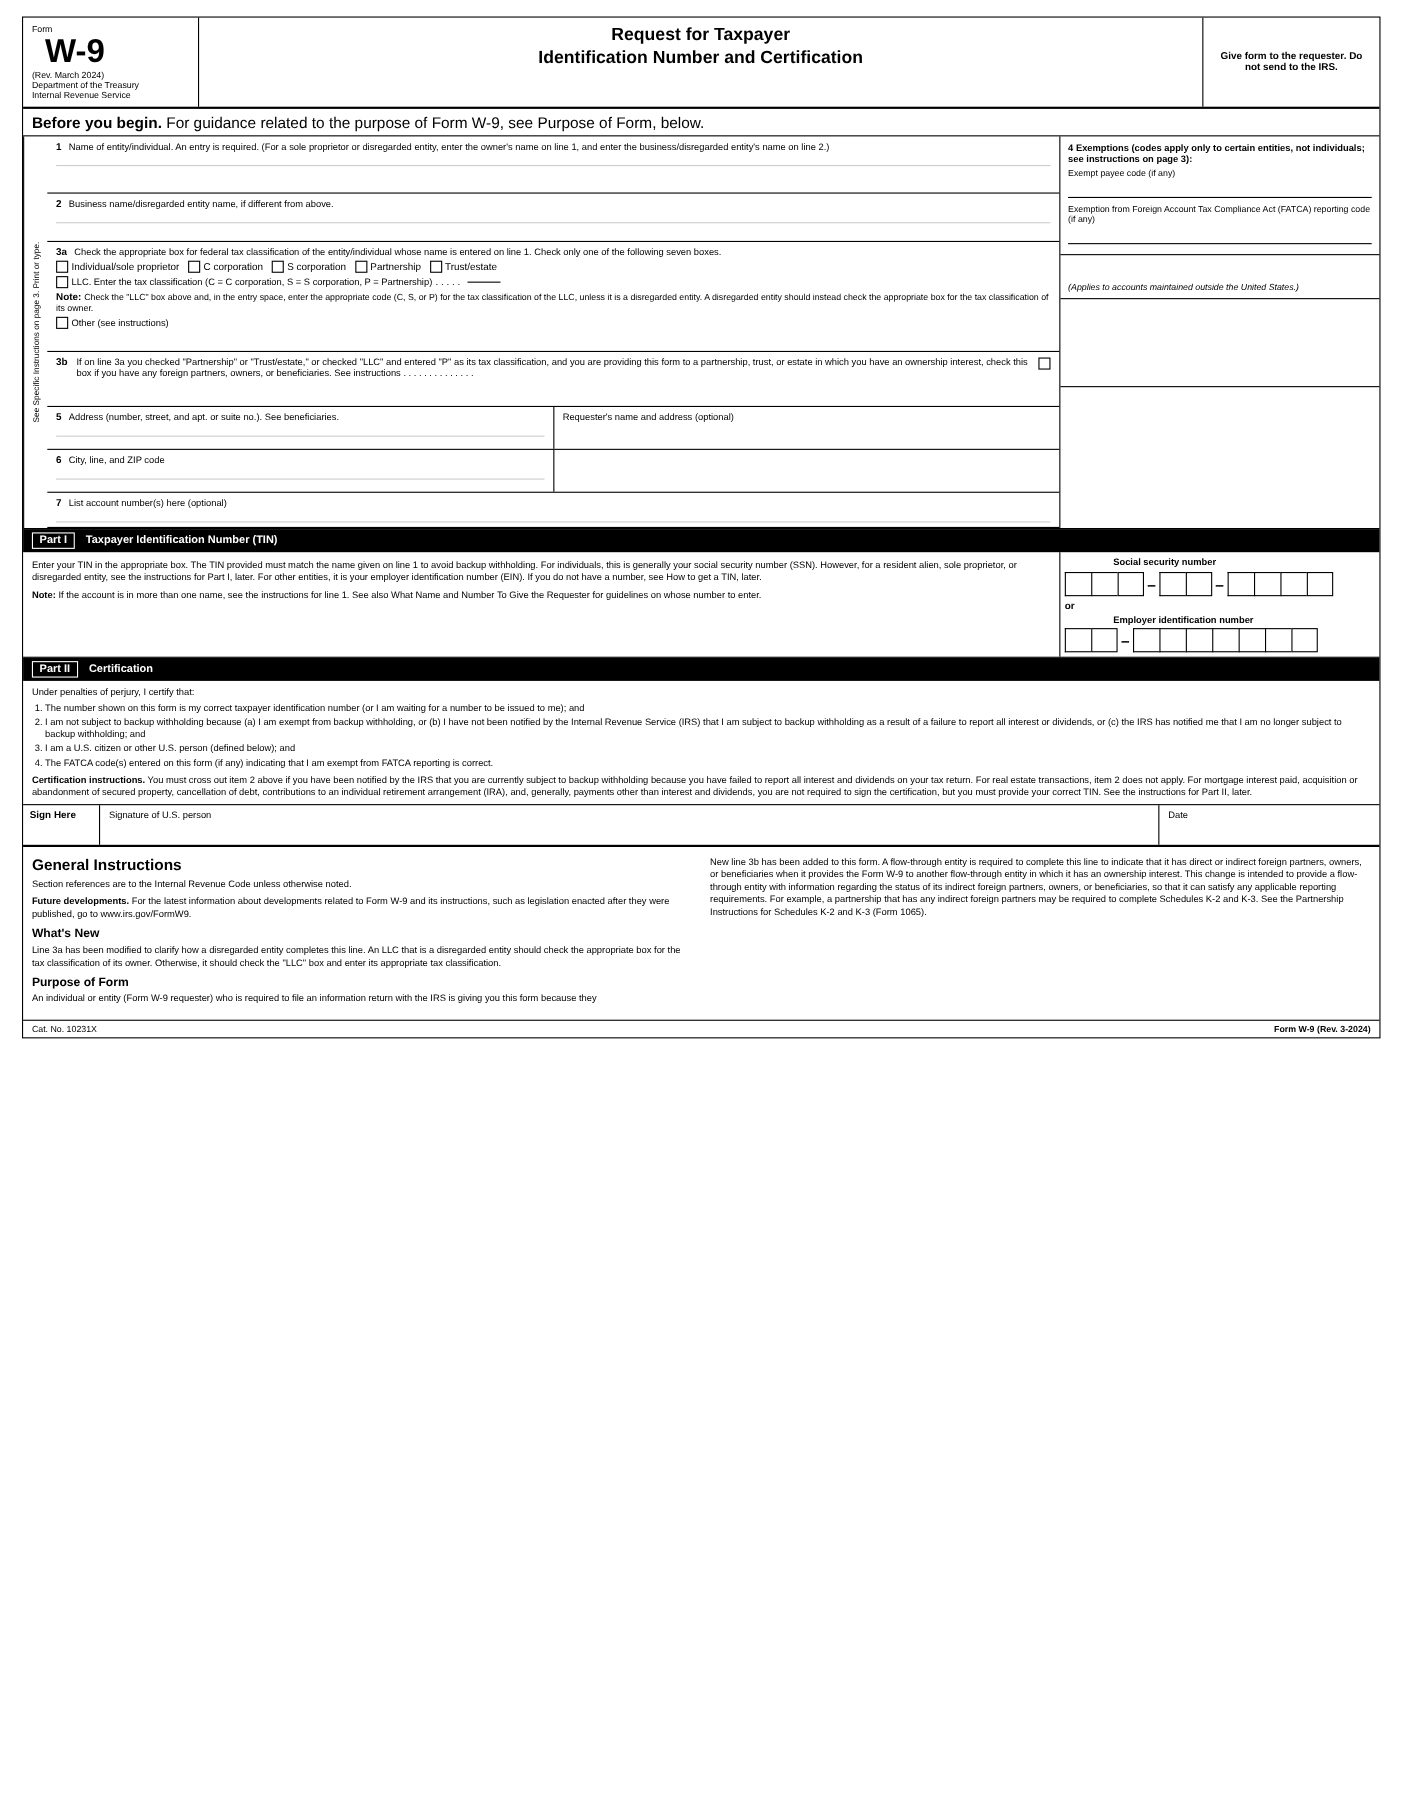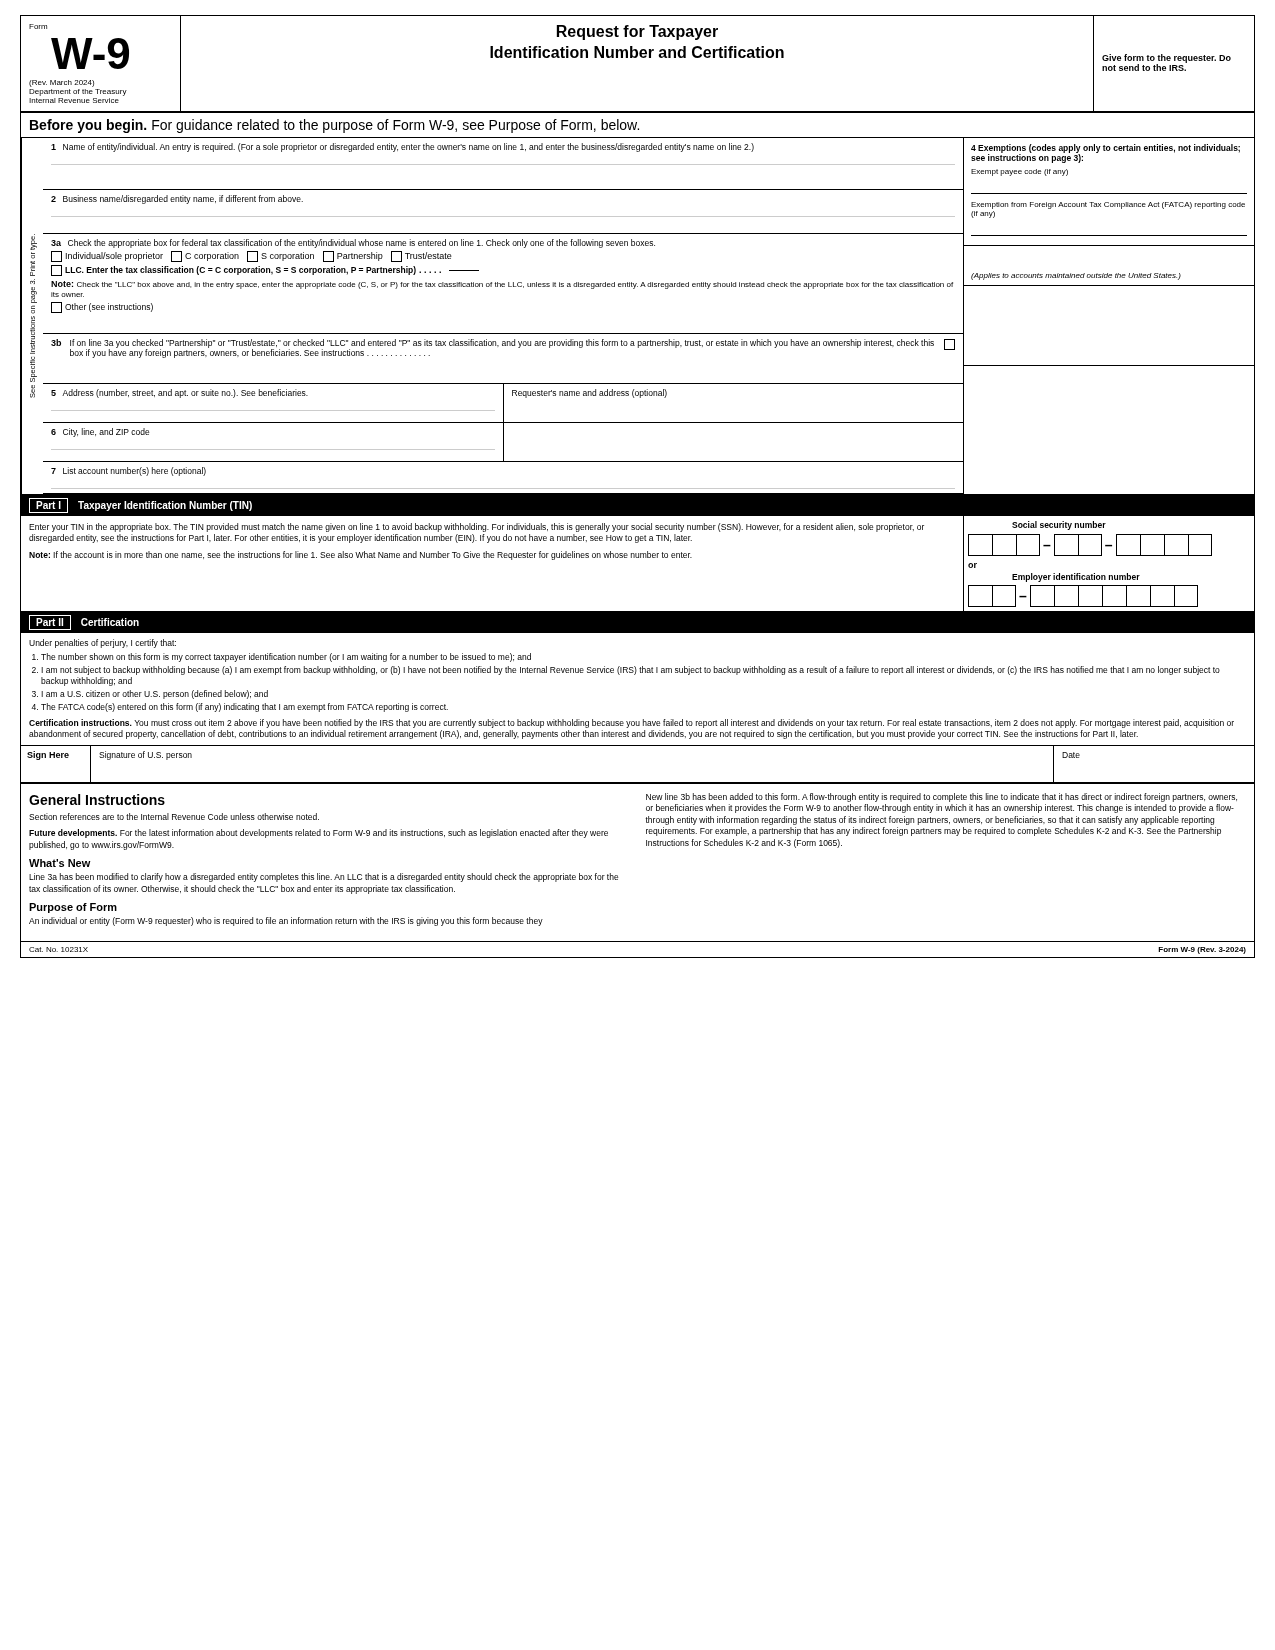--- a/index.html
+++ b/index.html
@@ -29,24 +29,24 @@
     }
     .form-w9-title {
       display: flex;
       align-items: flex-start;
     }
     .form-label {
       font-size: 8px;
       line-height: 1.2;
     }
     .w9-big {
-      font-size: 44px;
+      font-size: 30px;
       font-weight: bold;
       line-height: 1;
-      margin-left: 22px;
+      margin-left: 12px;
     }
     .header-center {
       flex: 1;
       text-align: center;
       padding: 6px 10px;
       border-right: 1px solid #000;
     }
     .header-center h1 {
       font-size: 16px;
       font-weight: bold;
@@ -54,20 +54,21 @@
     }
     .header-center p {
       font-size: 9px;
       margin-top: 4px;
     }
     .header-right {
       width: 160px;
       padding: 6px 8px;
       font-size: 9px;
       font-weight: bold;
+      text-align: center;
       display: flex;
       align-items: center;
       justify-content: center;
     }
     
     .before-begin {
       border-bottom: 1px solid #000;
       padding: 4px 8px;
       font-size: 14px;
     }
@@ -366,21 +367,21 @@
           </div>
           <div class="checkbox-item">
             <span class="checkbox-box"></span>
             <span>Partnership</span>
           </div>
           <div class="checkbox-item">
             <span class="checkbox-box"></span>
             <span>Trust/estate</span>
           </div>
         </div>
-        <div class="checkbox-item" style="margin: 3px 0; font-weight: bold;">
+        <div class="checkbox-item" style="margin: 3px 0;">
           <span class="checkbox-box"></span>
           <span style="font-size:8.5px;">LLC. Enter the tax classification (C = C corporation, S = S corporation, P = Partnership)</span>
           <span>. . . . .</span>
           <span style="border-bottom:1px solid #000; display:inline-block; width:30px; margin-left:4px;"></span>
         </div>
         <div style="margin:3px 0;">
           <span class="bold">Note:</span>
           <span style="font-size:8px;">Check the "LLC" box above and, in the entry space, enter the appropriate code (C, S, or P) for the tax classification of the LLC, unless it is a disregarded entity. A disregarded entity should instead check the appropriate box for the tax classification of its owner.</span>
         </div>
         <div class="checkbox-item">

